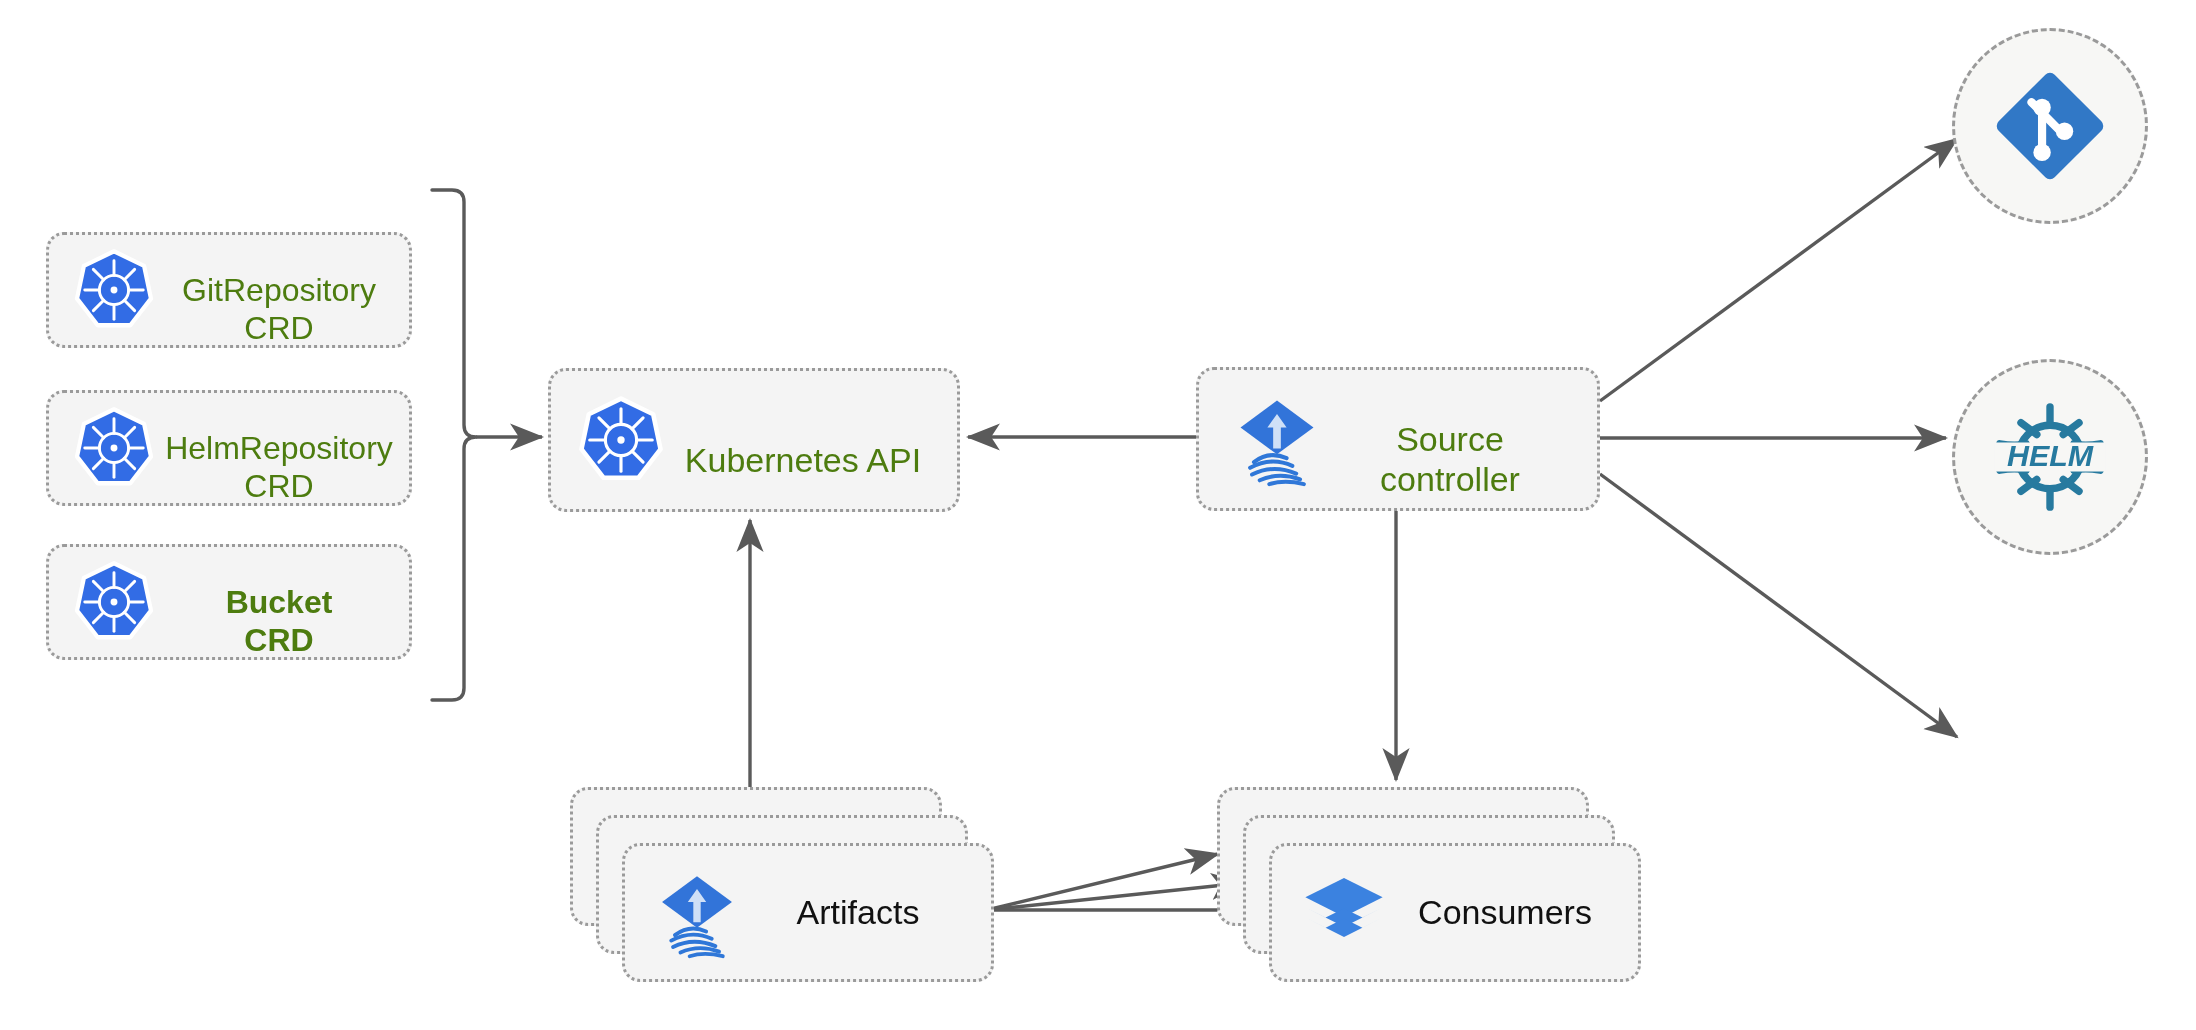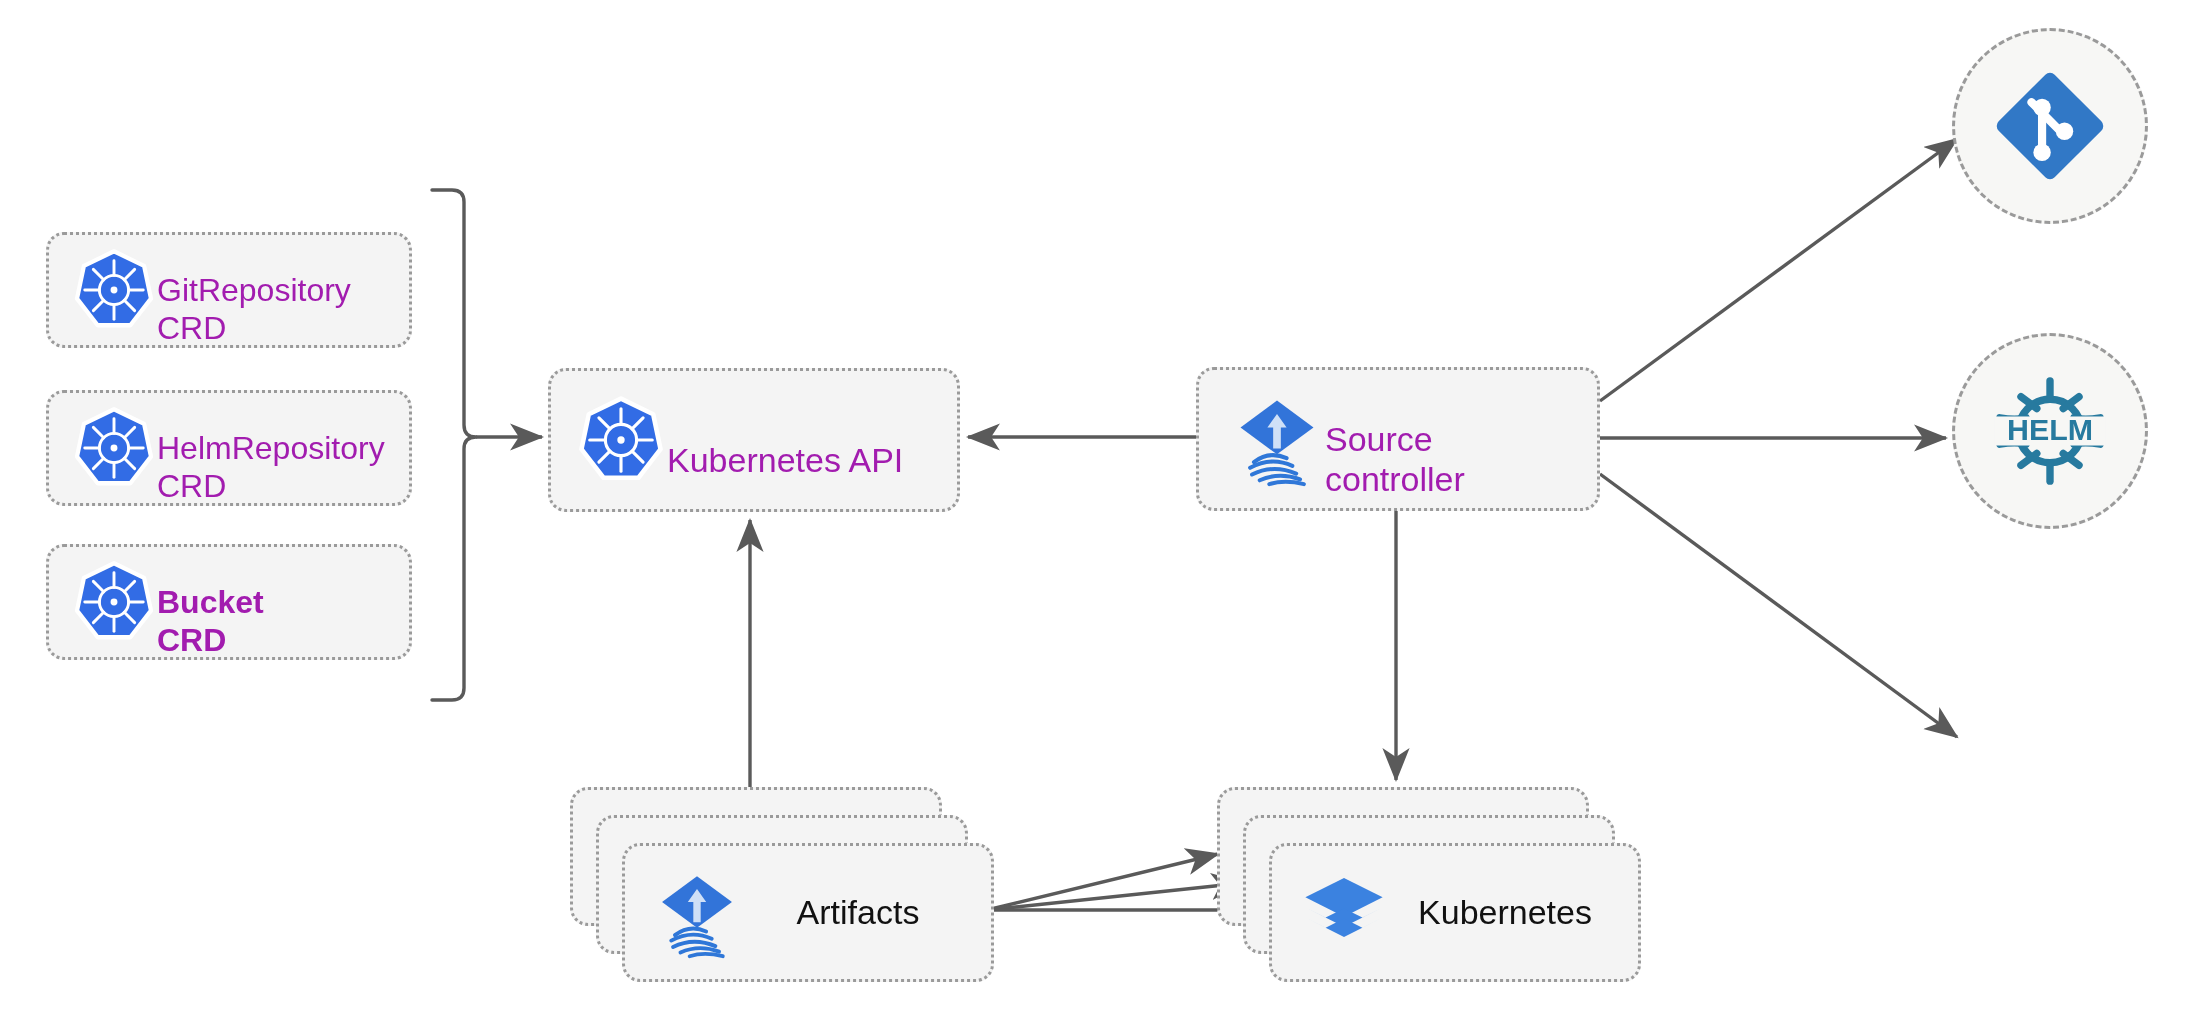--- a/index.html
+++ b/index.html
@@ -34,22 +34,22 @@
     box-sizing: border-box;
     background: #f4f4f4;
     border: 3px dotted #9a9a9a;
     border-radius: 18px;
     display: flex;
     flex-direction: row;
     align-items: center;
     z-index: 5;
   }
   .node .label {
-    color: #a21caf;
-    text-align: left;
+    color: #4d7c0f;
+    text-align: center;
     line-height: 1.18;
     white-space: pre-line;
     flex: 1 1 auto;
     margin-top: 40px;
   }
   .node .ico {
     flex: 0 0 auto;
     display: flex;
     align-items: center;
     justify-content: center;
@@ -128,21 +128,21 @@
     width: 196px; height: 196px;
     border-radius: 50%;
     background: #f7f7f5;
     border: 3px dashed #9a9a9a;
     display: flex;
     align-items: center;
     justify-content: center;
     z-index: 5;
   }
   #node-git  { left: 1952px; top: 28px; }
-  #node-helm { left: 1952px; top: 333px; }
+  #node-helm { left: 1952px; top: 359px; font-style: italic; }
   #node-s3   { left: 1952px; top: 658px; }
   .circle-node .ico { width: 132px; height: 132px; display:flex; align-items:center; justify-content:center; }
 </style>
 </head>
 <body>
 
 <div id="canvas">
 
   <svg id="edges" viewBox="0 0 2196 1030" xmlns="http://www.w3.org/2000/svg">
     <defs>
@@ -303,21 +303,21 @@
     <div class="sheet s0"></div>
     <div class="sheet s1"></div>
     <div class="front">
       <span class="ico">
         <svg viewBox="0 0 100 100" width="100%" height="100%">
           <path d="M50 12 L92 33 L50 54 L8 33 Z" fill="#3b82e0"></path>
           <path d="M50 45 L70 55 L92 44 L50 65 L8 44 L30 55 Z" fill="#3b82e0"></path>
           <path d="M50 56 L70 66 L92 55 L50 76 L8 55 L30 66 Z" fill="#3b82e0"></path>
         </svg>
       </span>
-      <span class="label">Kubernetes</span>
+      <span class="label">Consumers</span>
     </div>
   </div>
 
   <div class="circle-node" id="node-git">
     <span class="ico">
       <svg viewBox="0 0 100 100" width="100%" height="100%">
         <rect x="20" y="20" width="60" height="60" rx="5" ry="5" transform="rotate(45 50 50)" fill="#3178c6"></rect>
         <g fill="none" stroke="#ffffff" stroke-width="6.2" stroke-linecap="round">
           <line x1="44" y1="38" x2="44" y2="68"></line>
           <path d="M36 32 L58 54"></path>

